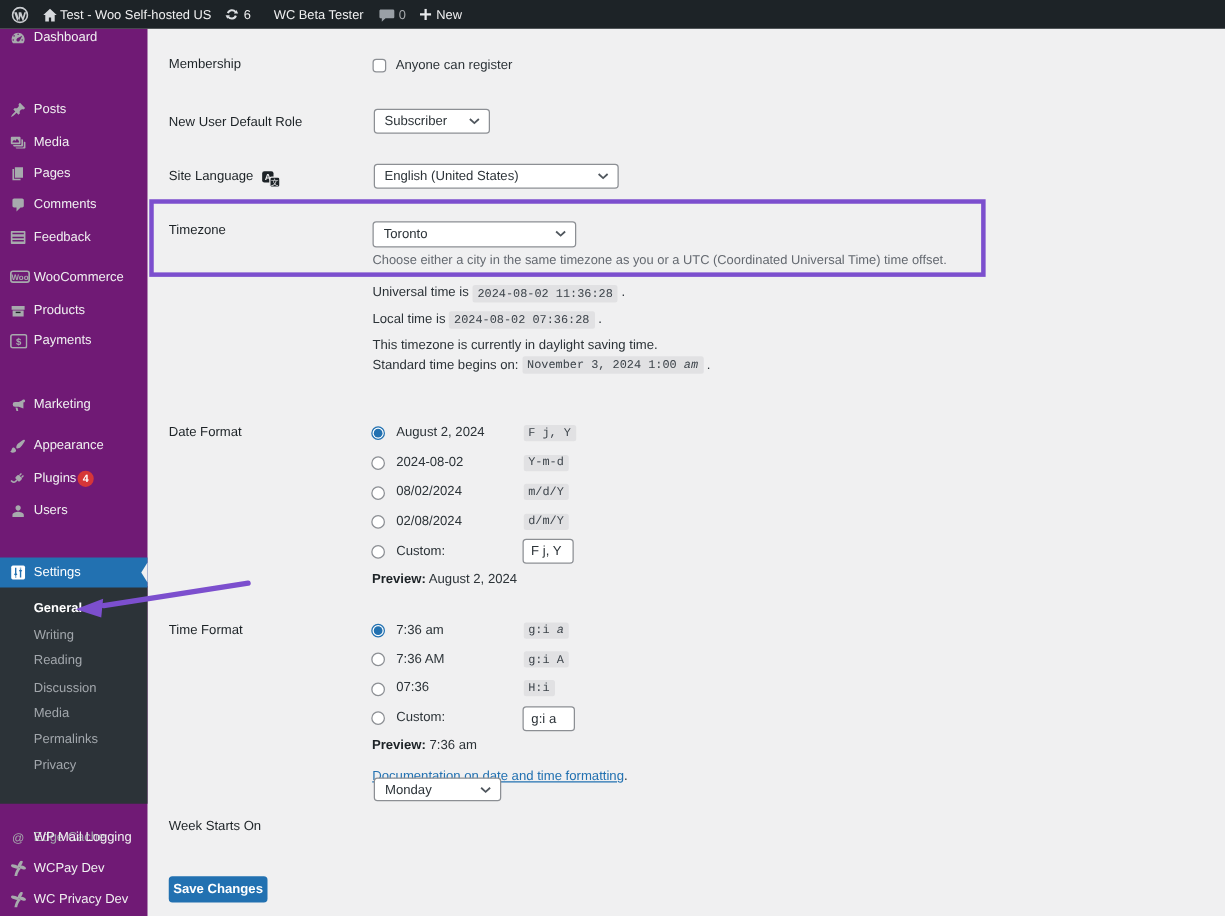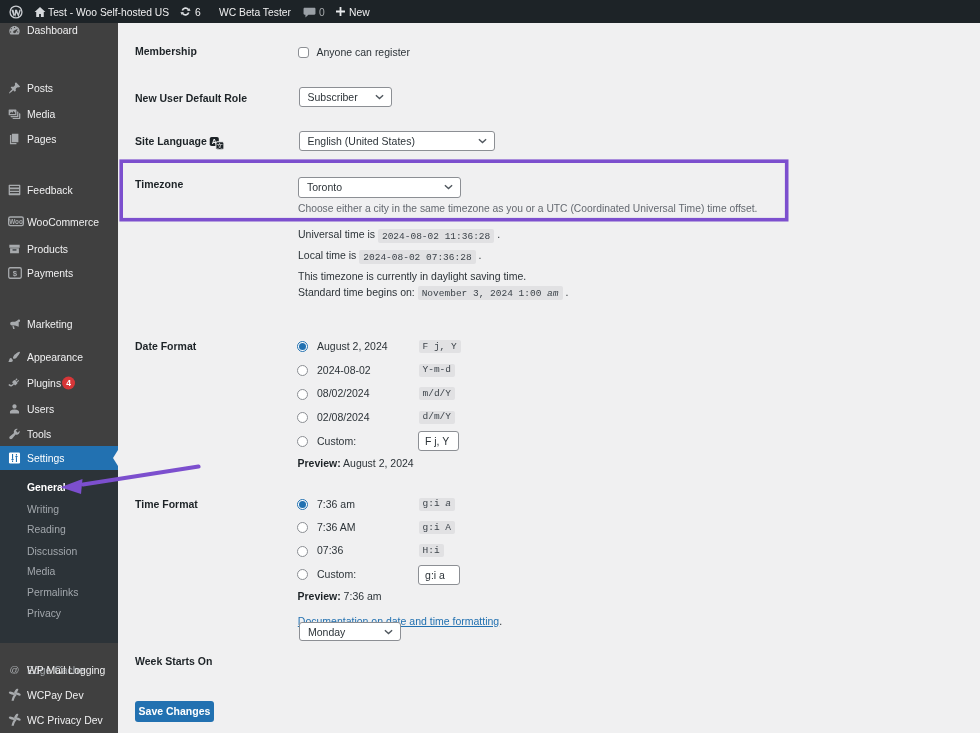--- a/index.html
+++ b/index.html
@@ -1,29 +1,29 @@
 <!DOCTYPE html>
 <html><head><meta charset="utf-8">
 <style>
 *{margin:0;padding:0;box-sizing:border-box}
 html,body{width:980px;height:733px;overflow:hidden}
 body{position:relative;background:#f0f0f1;font-family:"Liberation Sans",sans-serif;color:#2c3338}
 #bar{position:absolute;left:0;top:0;width:980px;height:23px;background:#1d2327;color:#f0f0f1;font-size:10.3px;z-index:10}
 #bar .it{position:absolute;top:0;height:23px;line-height:25px;white-space:nowrap}
 #bar .ic{position:absolute}
-#menu{position:absolute;left:0;top:23px;width:118px;height:710px;background:#404040;z-index:5}
+#menu{position:absolute;left:0;top:23px;width:118px;height:710px;background:#701a75;z-index:5}
 #submenu-bg{position:absolute;left:0;top:446px;width:118px;height:174px;background:#2c3338}
 .mi{position:absolute;left:0;width:118px;height:25px;color:#f0f0f1;font-size:10.4px}
 .mi svg{position:absolute;left:8px;top:50%;transform:translateY(-50%)}
 .mi span{position:absolute;left:27px;top:50%;transform:translateY(-50%);white-space:nowrap}
 .sub{position:absolute;left:27px;color:#a2a7ac;font-size:10.4px;white-space:nowrap;transform:translateY(-50%)}
 #settings-row{position:absolute;left:0;top:423px;width:118px;height:24px;background:#2271b1;color:#fff}
 #settings-row:after{content:"";position:absolute;right:0;top:50%;margin-top:-8px;border-right:5.5px solid #f0f0f1;border-top:8px solid transparent;border-bottom:8px solid transparent}
 #content{position:absolute;left:118px;top:23px;width:862px;height:710px;background:#f0f0f1;font-size:10.5px}
-.lab{position:absolute;font-weight:bold;color:#1d2327;white-space:nowrap}
+.lab{position:absolute;font-weight:normal;color:#1d2327;white-space:nowrap}
 .txt{position:absolute;white-space:nowrap;color:#2c3338}
 .mut{position:absolute;white-space:nowrap;color:#646970}
 .sel{position:absolute;background:#fff;border:1px solid #8c8f94;border-radius:3px;color:#2c3338;white-space:nowrap}
 .sel span{position:absolute;left:8px;top:50%;transform:translateY(-50%)}
 .sel svg{position:absolute;top:50%;transform:translateY(-50%);right:7px}
 .cb{position:absolute;width:11px;height:11px;background:#fff;border:1px solid #8c8f94;border-radius:3px}
 .radio{position:absolute;width:11px;height:11px;border-radius:50%;background:#fff;border:1px solid #8c8f94}
 .radio.on{border:1px solid #2271b1}
 .radio.on:after{content:"";position:absolute;left:0.8px;top:0.8px;width:7.4px;height:7.4px;border-radius:50%;background:#2271b1}
 code{font-family:"Liberation Mono",monospace;font-size:9.5px;line-height:10px;background:#e1e1e3;padding:1.5px 4px;border-radius:2px;color:#3c434a;white-space:pre}
@@ -82,20 +82,26 @@
         <path d="M13 11V4c0-.55-.45-1-1-1H2c-.55 0-1 .45-1 1v7c0 .55.45 1 1 1h10c.55 0 1-.45 1-1zM8.5 5.5 11 8.2V10H3V9l2-2.5 1.5 1.8zM14 6h1c.55 0 1 .45 1 1v7c0 .55-.45 1-1 1H5c-.55 0-1-.45-1-1v-1h9c.55 0 1-.45 1-1V6zm3 3h1c.55 0 1 .45 1 1v6.5c0 .55-.45 1-1 1H8c-.55 0-1-.45-1-1V16h9c.55 0 1-.45 1-1V9z"></path>
       </svg>
       <span>Media</span>
     </div>
   <div class="mi" style="top:103.5px">
       <svg width="13" height="13" viewBox="0 0 20 20" fill="#a7aaad" stroke="none">
         <path d="M6 15V2h10v13H6zm-1 1h8v2H3V4h2v12z"></path>
       </svg>
       <span>Pages</span>
     </div>
+  <div class="mi" style="top:128.5px">
+      <svg width="13" height="13" viewBox="0 0 20 20" fill="#a7aaad" stroke="none">
+        <path d="M5 2h10c1.1 0 2 .9 2 2v7c0 1.1-.9 2-2 2h-2l-5 5v-5H5c-1.1 0-2-.9-2-2V4c0-1.1.9-2 2-2z"></path>
+      </svg>
+      <span>Comments</span>
+    </div>
   <div class="mi" style="top:154.5px">
       <svg width="13" height="13" viewBox="0 0 20 20" fill="#a7aaad" stroke="none">
         <path d="M2 2h16c.55 0 1 .45 1 1v14c0 .55-.45 1-1 1H2c-.55 0-1-.45-1-1V3c0-.55.45-1 1-1zm15 4V4H3v2h14zm0 3H3v2h14V9zm0 4H3v2h14v-2z"></path>
       </svg>
       <span>Feedback</span>
     </div>
   <div class="mi" style="top:186.5px">
       <svg width="16" height="12" viewBox="0 0 24 17" fill="#a7aaad" stroke="#a7aaad">
         <rect x="1" y="1" width="22" height="13" rx="2.6" fill="none" stroke-width="2"></rect>
         <text x="12" y="11.5" font-size="9.5" font-weight="bold" text-anchor="middle" font-family="Liberation Sans" stroke="none">Woo</text>
@@ -139,26 +145,20 @@
         </g>
       </svg>
       <span>Plugins</span>
       <b style="position:absolute;left:62px;top:50%;transform:translateY(-50%);width:13px;height:13px;background:#d63638;border-radius:50%;color:#fff;font-size:8.5px;line-height:13px;text-align:center;font-weight:bold">4</b>
     </div>
   <div class="mi" style="top:373.5px">
       <svg width="13" height="13" viewBox="0 0 20 20" fill="#a7aaad" stroke="none">
         <path d="M10 9.25c1.8 0 3.25-1.45 3.25-3.25S11.8 2.75 10 2.75 6.75 4.2 6.75 6 8.2 9.25 10 9.25zm0 1.5c-2.5 0-7 1.25-7 3.75V17h14v-2.5c0-2.5-4.5-3.75-7-3.75z"></path>
       </svg>
       <span>Users</span>
-    </div>
-  <div class="mi" style="top:398.5px">
-      <svg width="13" height="13" viewBox="0 0 20 20" fill="#a7aaad" stroke="none">
-        <path d="M16.68 9.77c-1.34 1.34-3.3 1.67-4.95.99l-5.41 6.52c-.99.99-2.59.99-3.58 0s-.99-2.59 0-3.57l6.52-5.42c-.68-1.65-.35-3.61.99-4.95 1.28-1.28 3.12-1.62 4.72-1.06l-2.89 2.89 2.82 2.82 2.86-2.87c.53 1.58.18 3.39-1.08 4.65z"></path>
-      </svg>
-      <span>Tools</span>
     </div>
   <div id="settings-row">
       <svg style="position:absolute;left:8px;top:50%;transform:translateY(-50%)" width="13" height="13" viewBox="0 0 20 20">
         <rect x="1.5" y="1.5" width="17" height="17" rx="2" fill="#fff"></rect>
         <path d="M7 4v7.2M7 16v-1.2M13 4v1.2M13 8.8V16" stroke="#2271b1" stroke-width="1.7"></path>
         <path d="M7 10.2l-2.1 2.1L7 14.4l2.1-2.1zM13 5.6l-2.1 2.1L13 9.8l2.1-2.1z" fill="#2271b1"></path>
       </svg>
       <span style="position:absolute;left:27px;top:50%;transform:translateY(-50%);font-size:10.4px">Settings</span>
     </div>
   <div class="sub" style="top:464px;color:#fff;font-weight:bold">General</div>

